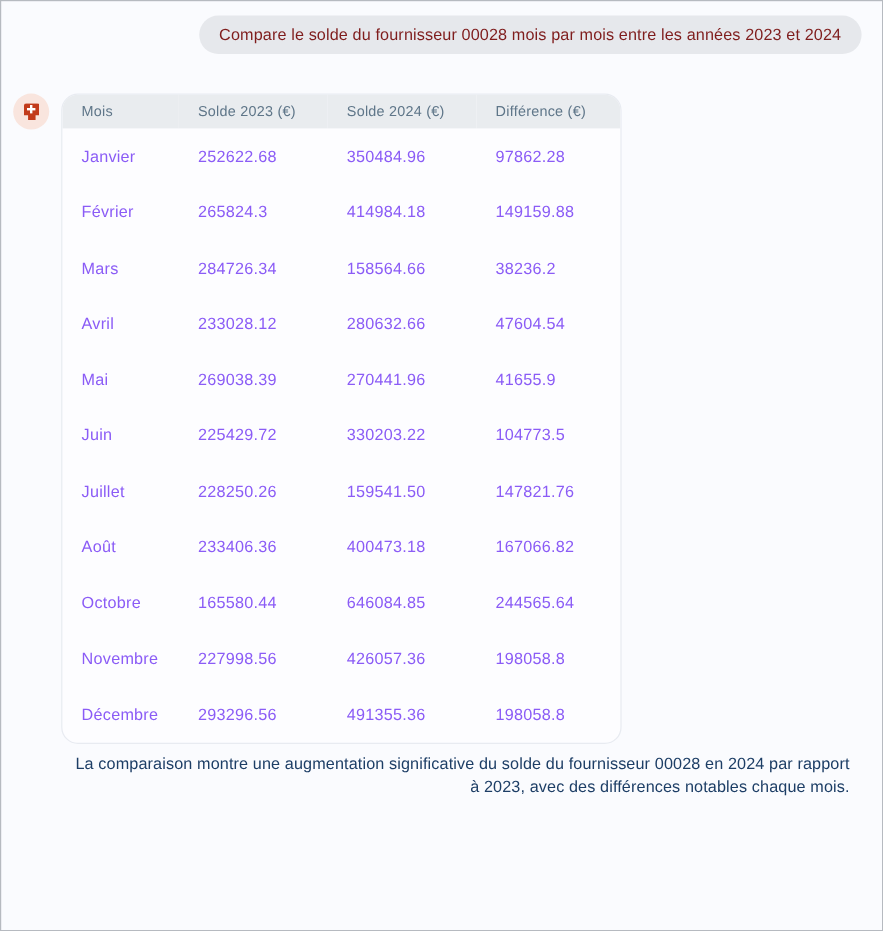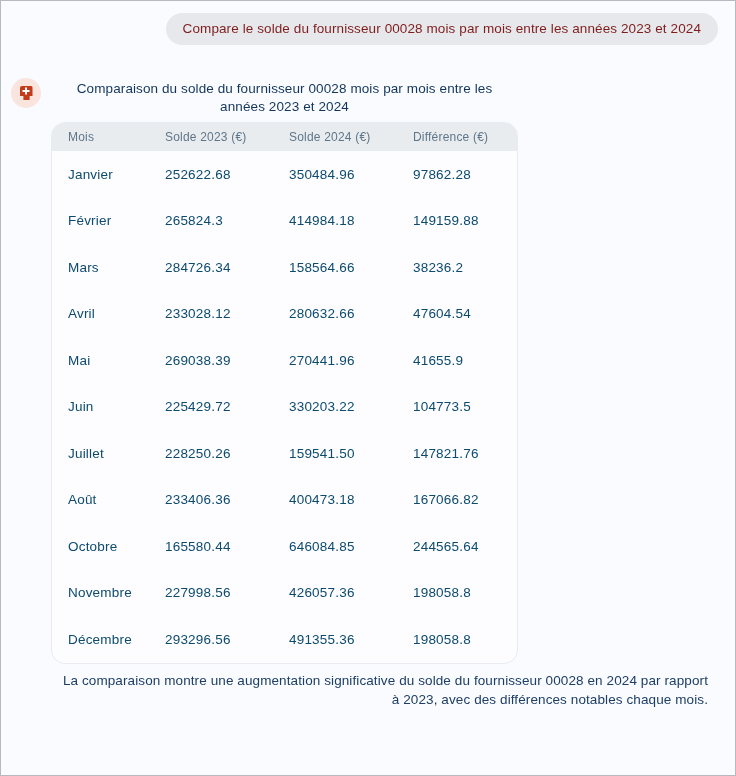--- a/index.html
+++ b/index.html
@@ -95,21 +95,21 @@
     font-size: 12px;
     text-align: left;
     height: 28px;
     padding-left: 16px;
     letter-spacing: 0.2px;
   }
   tbody td {
     height: 46.5px;
     padding-left: 16px;
     font-size: 13.5px;
-    color: #0c4a6e;
+    color: #8b5cf6;
     letter-spacing: 0.2px;
     vertical-align: middle;
   }
   .summary {
     margin: 7px 30px 0 52px;
     width: 655px;
     font-size: 13.5px;
     line-height: 19px;
     color: #1d3e66;
     letter-spacing: 0.1px;
@@ -121,24 +121,20 @@
 
 <div class="user-row">
   <div class="user-bubble">Compare le solde du fournisseur 00028 mois par mois entre les années 2023 et 2024</div>
 </div>
 
 <div class="assistant-row">
   <div class="avatar">
     <span class="shield"></span>
   </div>
   <div class="content">
-    <div class="title">
-      <span>Comparaison du solde du fournisseur 00028 mois par mois entre les</span><br>
-      <span>années 2023 et 2024</span>
-    </div>
     <div class="table-wrap">
       <table>
         <colgroup>
           <col class="c1">
             <col class="c2">
             <col class="c3">
             <col class="c4">
         </colgroup>
         <thead>
           <tr>

